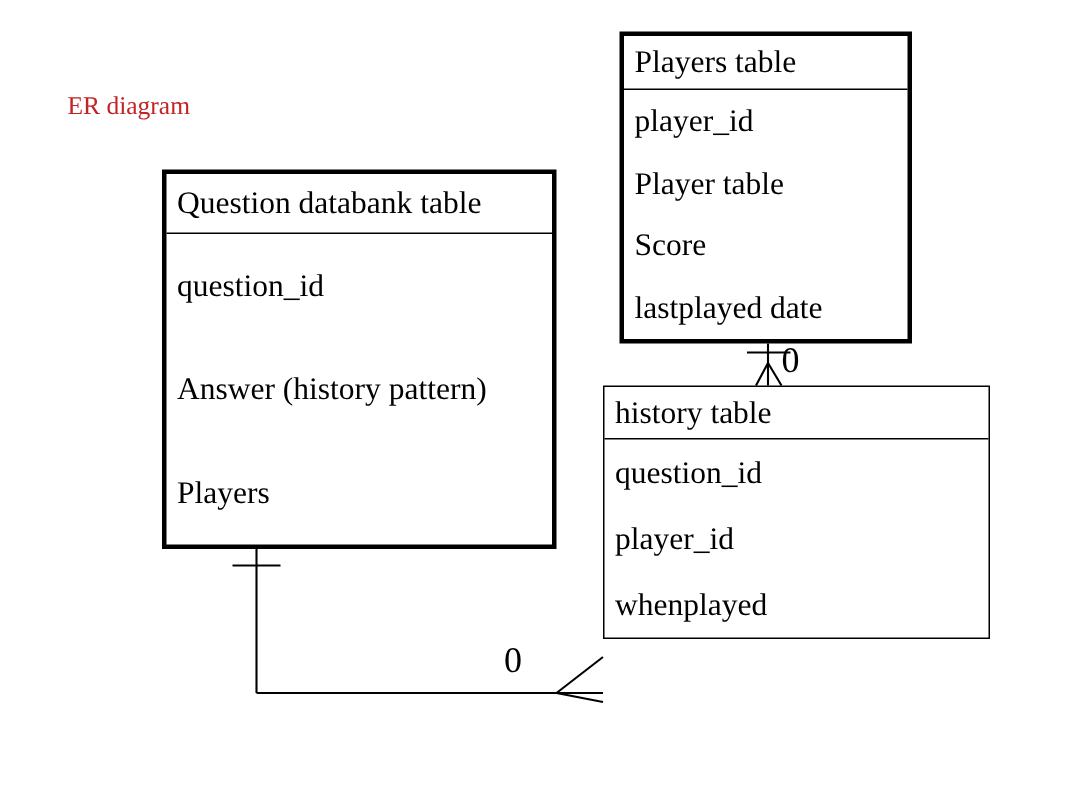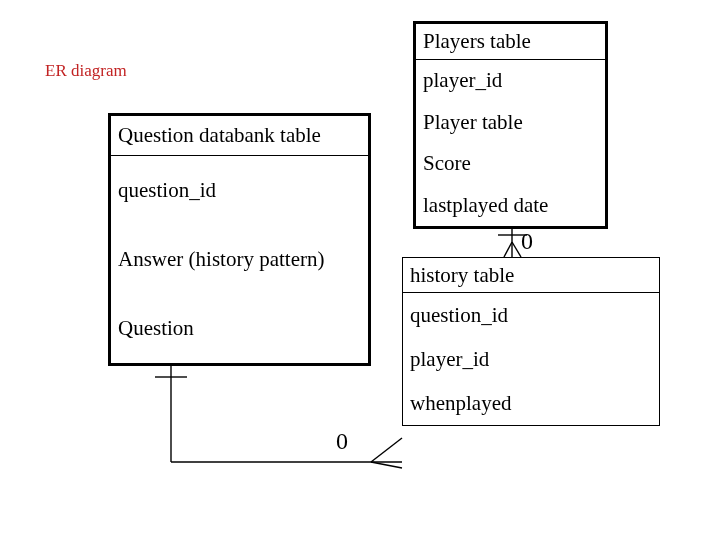--- a/index.html
+++ b/index.html
@@ -109,21 +109,21 @@
     <div class="er-field">player_id</div>
     <div class="er-field">Player table</div>
     <div class="er-field">Score</div>
     <div class="er-field">lastplayed date</div>
   </div>
 
   <div class="er-box" id="question-box">
     <div class="er-title">Question databank table</div>
     <div class="er-field">question_id</div>
     <div class="er-field">Answer (history pattern)</div>
-    <div class="er-field">Question</div>
+    <div class="er-field">Players</div>
   </div>
 
   <div class="er-box" id="history-box">
     <div class="er-title">history table</div>
     <div class="er-field">question_id</div>
     <div class="er-field">player_id</div>
     <div class="er-field">whenplayed</div>
   </div>
 
   <svg class="connector-overlay" width="720" height="540" viewBox="0 0 720 540">

